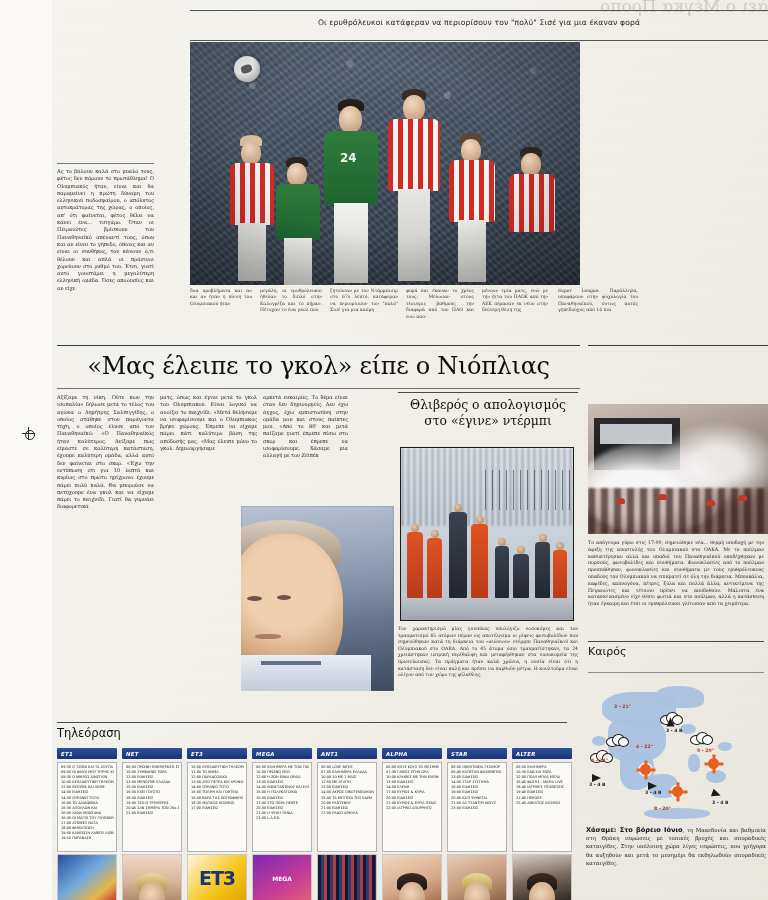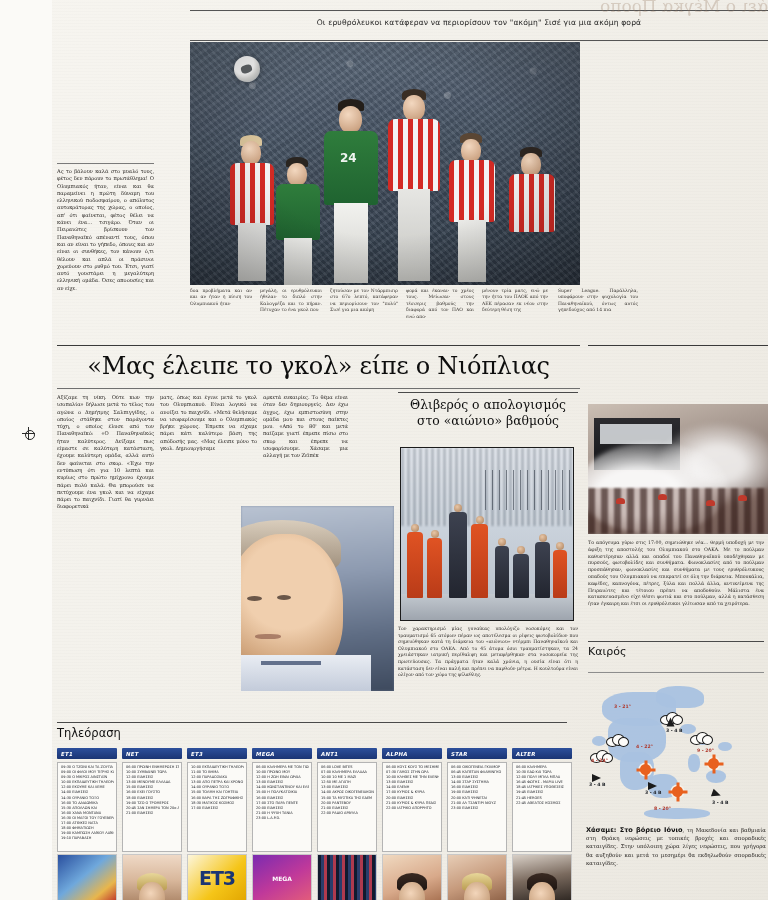--- a/index.html
+++ b/index.html
@@ -192,21 +192,21 @@
   <div class="paper-tex"></div>
   <div class="lmargin"></div>
 
   <div class="regmark">
     <div class="regcirc"></div>
   </div>
 
   <div class="topbar">
     <div class="l1"></div>
     <div class="l2"></div>
-    <div class="kicker">Οι ερυθρόλευκοι κατάφεραν να περιορίσουν τον "ακόμη" Σισέ για μια ακόμη φορά</div>
+    <div class="kicker">Οι ερυθρόλευκοι κατάφεραν να περιορίσουν τον "πολύ" Σισέ για μια έκαναν φορά</div>
   </div>
   <div class="bleed" style="left:600px;top:-4px;font-size:17px;">Ξεκινάει ο Μέγκα Προπο</div>
 
   <div class="deckrule2"></div>
   <div class="leadbody">
     <p class="bodytxt">Ας το βάλουν καλά στο μυαλό τους, φέτος δεν πάρουν το πρωτάθλημα! Ο Ολυμπιακός ήταν, είναι και θα παραμείνει η πρώτη δύναμη του ελληνικού ποδοσφαίρου, ο απόλυτος αυτοκράτορας της χώρας, ο οποίος, απ' ότι φαίνεται, φέτος θέλει να κάνει ένα… τσιγάρο. Όταν οι Πειραιώτες βρίσκουν τον Παναθηναϊκό απέναντί τους, όπου και αν είναι το γήπεδο, όποιες και αν είναι οι συνθήκες, τον κάνουν ό,τι θέλουν και απλά οι πράσινοι χορεύουν στο ρυθμό του. Έτσι, γιατί αυτό γουστάρει η μεγαλύτερη ελληνική ομάδα. Όσες αποουσίες και αν είχε.</p>
   </div>
 
   <div class="mainphoto">
     <div class="mp-crowd"></div>
@@ -287,21 +287,21 @@
     <div class="pt-bg"></div>
     <div class="pt-hair"></div>
     <div class="pt-face"></div>
     <div class="pt-eyeL"></div>
     <div class="pt-eyeR"></div>
     <div class="pt-mouth"></div>
     <div class="pt-shirt"></div>
   </div>
 
   <div class="midhead-rule"></div>
-  <div class="midhead">Θλιβερός ο απολογισμός στο «αιώνιο» βαθμούς</div>
+  <div class="midhead">Θλιβερός ο απολογισμός στο «έγινε» ντέρμπι</div>
 
   <div class="derbyphoto">
     <div class="dp-sky"></div>
     <div class="dp-crowd"></div>
     <div class="dp-fence"></div>
     <div class="dp-ground"></div>
     <div class="fig red" style="left:6px;width:16px;height:66px;">
         <div class="h"></div>
       </div>
     <div class="fig red" style="left:26px;width:15px;height:60px;">

